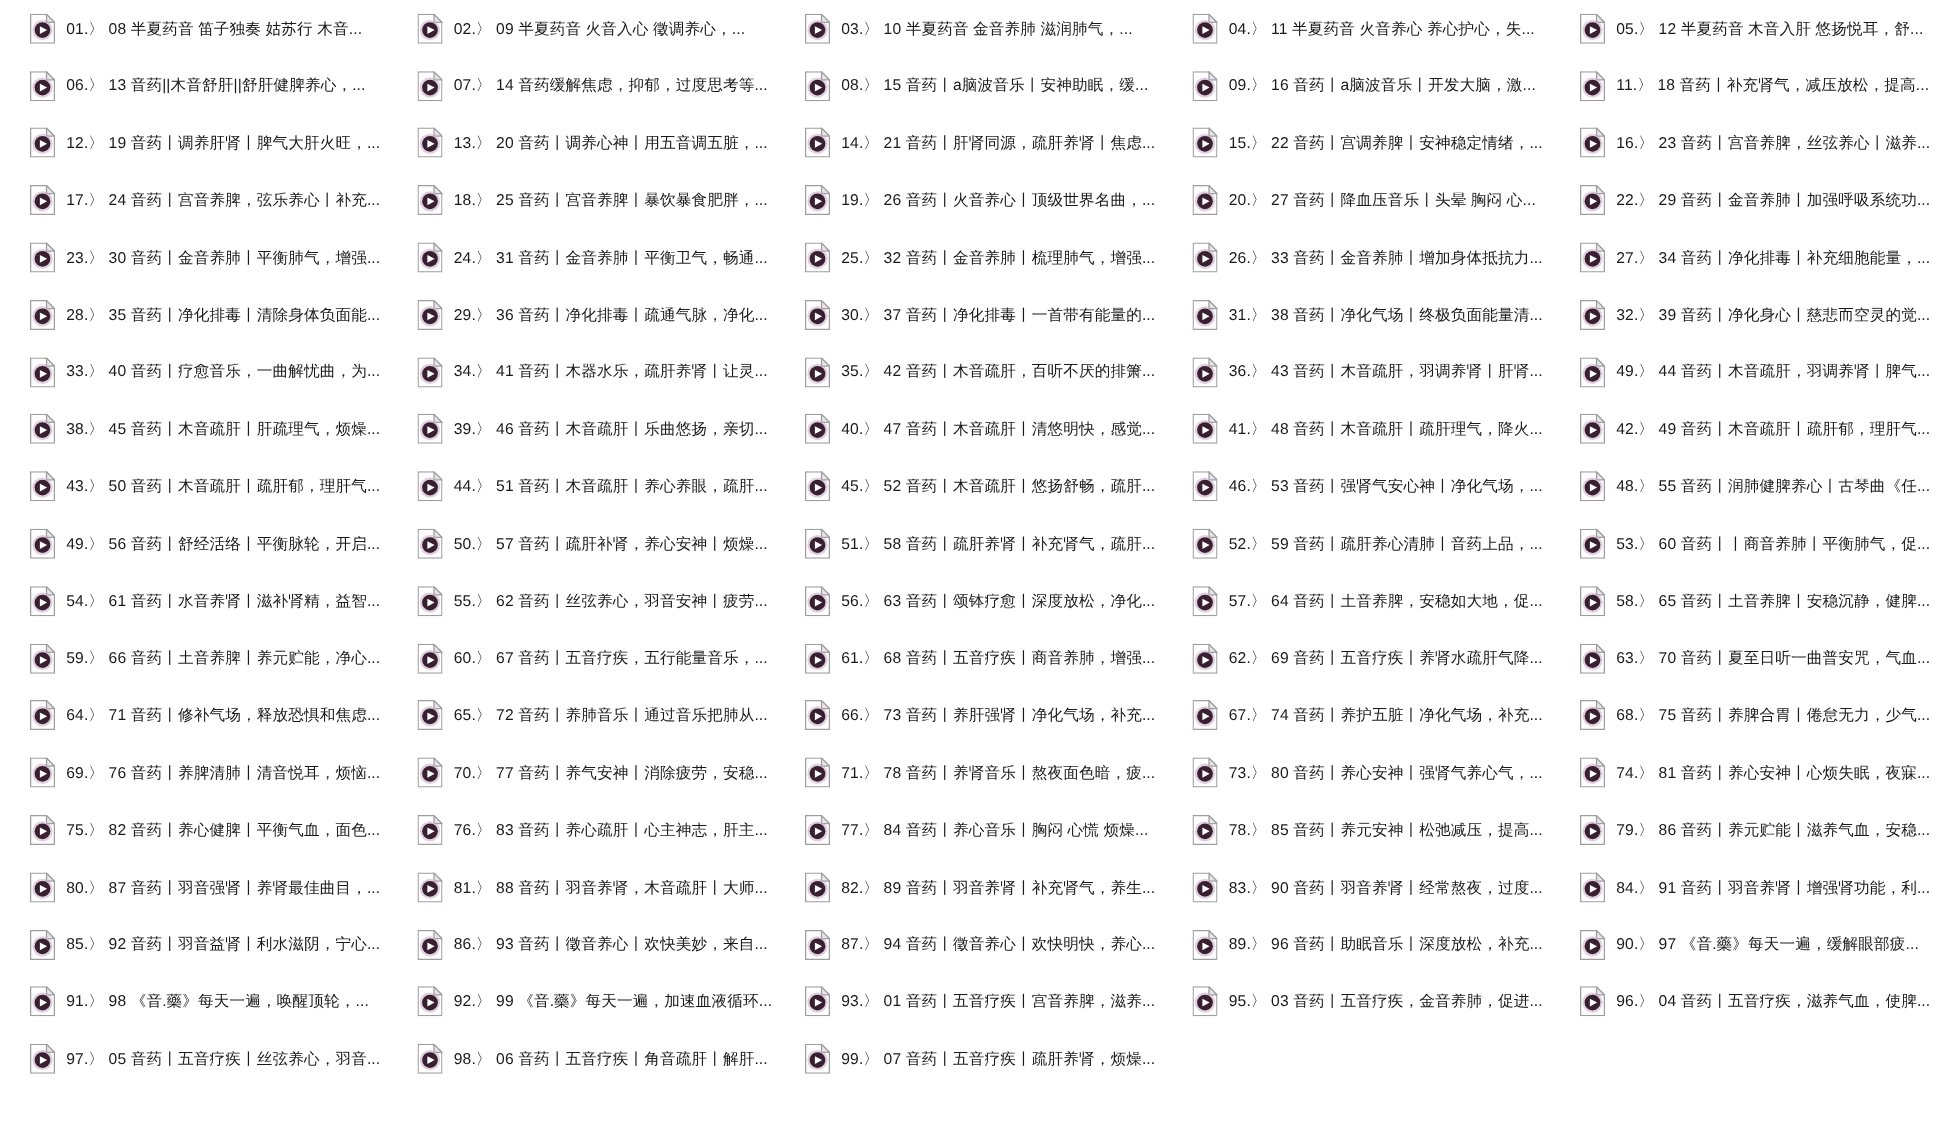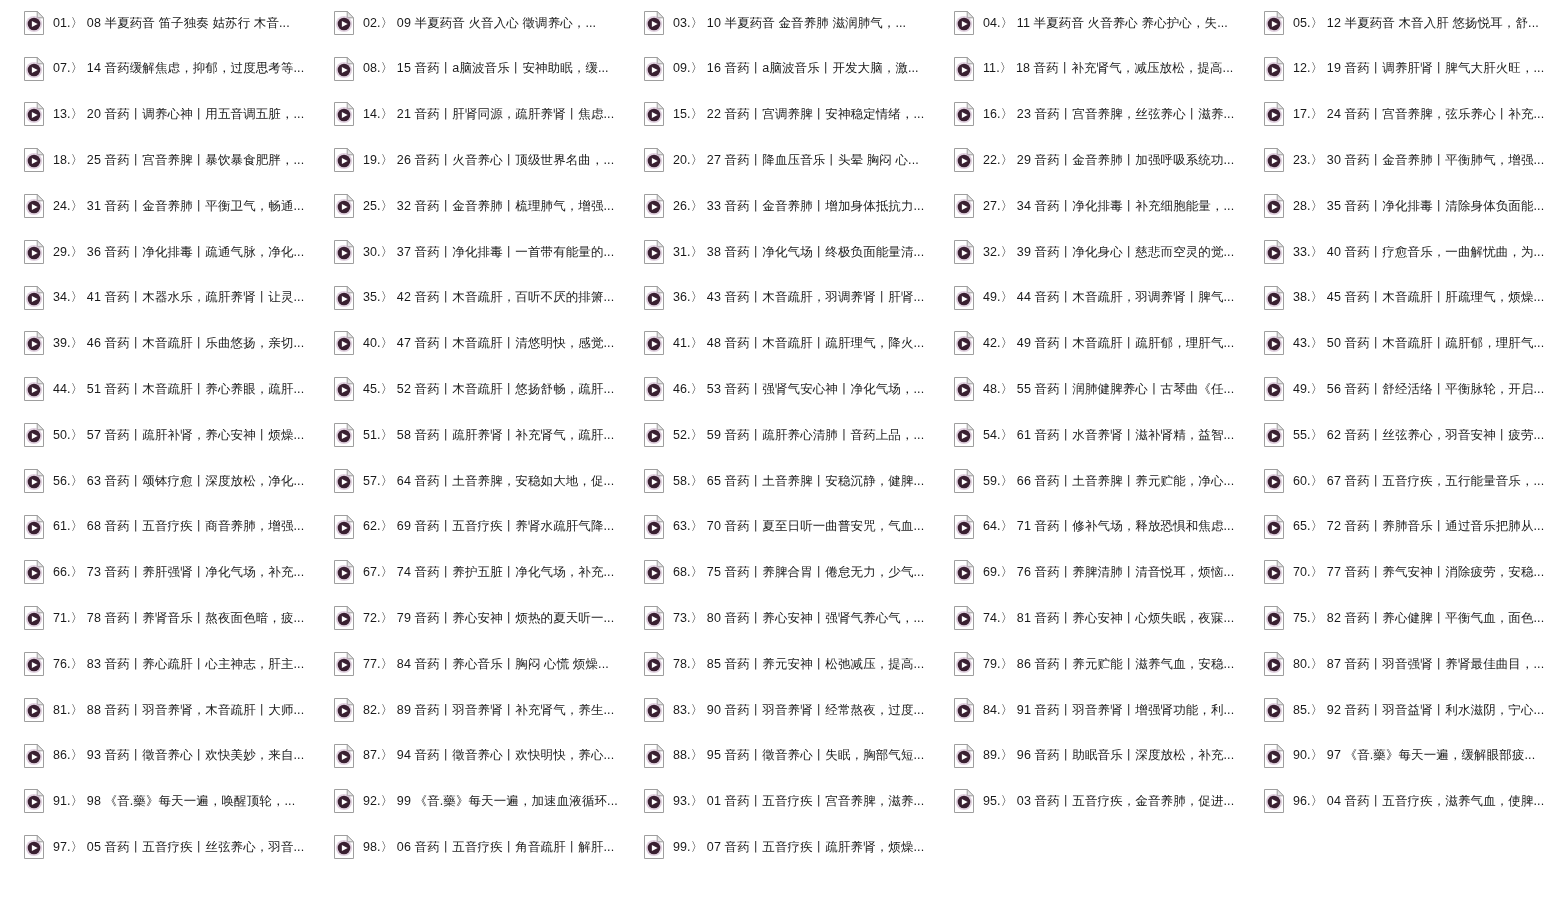--- a/index.html
+++ b/index.html
@@ -97,20 +97,30 @@
     <svg class="file-icon" viewBox="0 0 20 24" xmlns="http://www.w3.org/2000/svg">
       <path class="page" d="M0.5,0.5 H13.2 L19.5,6.8 V23.5 H0.5 Z" fill="#ffffff"></path>
       <path class="fold" d="M13.2,0.5 L19.5,6.8 H13.2 Z" fill="#e6e6e6"></path>
       <circle cx="10" cy="13" r="8.1" opacity="0.55" fill="#c7a9c4"></circle>
       <circle cx="10" cy="13" r="6.3" fill="#392031"></circle>
       <path d="M7.9,9.9 L13.7,13 L7.9,16.1 Z" fill="#ffffff"></path>
     </svg>
     <span class="file-label">05.〉 12 半夏药音  木音入肝 悠扬悦耳，舒...</span>
   </div>
 
+  <div class="file-item">
+    <svg class="file-icon" viewBox="0 0 20 24" xmlns="http://www.w3.org/2000/svg">
+      <path class="page" d="M0.5,0.5 H13.2 L19.5,6.8 V23.5 H0.5 Z" fill="#ffffff"></path>
+      <path class="fold" d="M13.2,0.5 L19.5,6.8 H13.2 Z" fill="#e6e6e6"></path>
+      <circle cx="10" cy="13" r="8.1" opacity="0.55" fill="#c7a9c4"></circle>
+      <circle cx="10" cy="13" r="6.3" fill="#392031"></circle>
+      <path d="M7.9,9.9 L13.7,13 L7.9,16.1 Z" fill="#ffffff"></path>
+    </svg>
+    <span class="file-label">06.〉 13 音药||木音舒肝||舒肝健脾养心，...</span>
+  </div>
 
   <div class="file-item">
     <svg class="file-icon" viewBox="0 0 20 24" xmlns="http://www.w3.org/2000/svg">
       <path class="page" d="M0.5,0.5 H13.2 L19.5,6.8 V23.5 H0.5 Z" fill="#ffffff"></path>
       <path class="fold" d="M13.2,0.5 L19.5,6.8 H13.2 Z" fill="#e6e6e6"></path>
       <circle cx="10" cy="13" r="8.1" opacity="0.55" fill="#c7a9c4"></circle>
       <circle cx="10" cy="13" r="6.3" fill="#392031"></circle>
       <path d="M7.9,9.9 L13.7,13 L7.9,16.1 Z" fill="#ffffff"></path>
     </svg>
     <span class="file-label">07.〉 14 音药缓解焦虑，抑郁，过度思考等...</span>
@@ -574,20 +584,30 @@
     <svg class="file-icon" viewBox="0 0 20 24" xmlns="http://www.w3.org/2000/svg">
       <path class="page" d="M0.5,0.5 H13.2 L19.5,6.8 V23.5 H0.5 Z" fill="#ffffff"></path>
       <path class="fold" d="M13.2,0.5 L19.5,6.8 H13.2 Z" fill="#e6e6e6"></path>
       <circle cx="10" cy="13" r="8.1" opacity="0.55" fill="#c7a9c4"></circle>
       <circle cx="10" cy="13" r="6.3" fill="#392031"></circle>
       <path d="M7.9,9.9 L13.7,13 L7.9,16.1 Z" fill="#ffffff"></path>
     </svg>
     <span class="file-label">52.〉 59 音药丨疏肝养心清肺丨音药上品，...</span>
   </div>
 
+  <div class="file-item">
+    <svg class="file-icon" viewBox="0 0 20 24" xmlns="http://www.w3.org/2000/svg">
+      <path class="page" d="M0.5,0.5 H13.2 L19.5,6.8 V23.5 H0.5 Z" fill="#ffffff"></path>
+      <path class="fold" d="M13.2,0.5 L19.5,6.8 H13.2 Z" fill="#e6e6e6"></path>
+      <circle cx="10" cy="13" r="8.1" opacity="0.55" fill="#c7a9c4"></circle>
+      <circle cx="10" cy="13" r="6.3" fill="#392031"></circle>
+      <path d="M7.9,9.9 L13.7,13 L7.9,16.1 Z" fill="#ffffff"></path>
+    </svg>
+    <span class="file-label">53.〉 60 音药丨丨商音养肺丨平衡肺气，促...</span>
+  </div>
 
   <div class="file-item">
     <svg class="file-icon" viewBox="0 0 20 24" xmlns="http://www.w3.org/2000/svg">
       <path class="page" d="M0.5,0.5 H13.2 L19.5,6.8 V23.5 H0.5 Z" fill="#ffffff"></path>
       <path class="fold" d="M13.2,0.5 L19.5,6.8 H13.2 Z" fill="#e6e6e6"></path>
       <circle cx="10" cy="13" r="8.1" opacity="0.55" fill="#c7a9c4"></circle>
       <circle cx="10" cy="13" r="6.3" fill="#392031"></circle>
       <path d="M7.9,9.9 L13.7,13 L7.9,16.1 Z" fill="#ffffff"></path>
     </svg>
     <span class="file-label">54.〉 61 音药丨水音养肾丨滋补肾精，益智...</span>
@@ -773,30 +793,20 @@
     <svg class="file-icon" viewBox="0 0 20 24" xmlns="http://www.w3.org/2000/svg">
       <path class="page" d="M0.5,0.5 H13.2 L19.5,6.8 V23.5 H0.5 Z" fill="#ffffff"></path>
       <path class="fold" d="M13.2,0.5 L19.5,6.8 H13.2 Z" fill="#e6e6e6"></path>
       <circle cx="10" cy="13" r="8.1" opacity="0.55" fill="#c7a9c4"></circle>
       <circle cx="10" cy="13" r="6.3" fill="#392031"></circle>
       <path d="M7.9,9.9 L13.7,13 L7.9,16.1 Z" fill="#ffffff"></path>
     </svg>
     <span class="file-label">71.〉 78 音药丨养肾音乐丨熬夜面色暗，疲...</span>
   </div>
 
-  <div class="file-item">
-    <svg class="file-icon" viewBox="0 0 20 24" xmlns="http://www.w3.org/2000/svg">
-      <path class="page" d="M0.5,0.5 H13.2 L19.5,6.8 V23.5 H0.5 Z" fill="#ffffff"></path>
-      <path class="fold" d="M13.2,0.5 L19.5,6.8 H13.2 Z" fill="#e6e6e6"></path>
-      <circle cx="10" cy="13" r="8.1" opacity="0.55" fill="#c7a9c4"></circle>
-      <circle cx="10" cy="13" r="6.3" fill="#392031"></circle>
-      <path d="M7.9,9.9 L13.7,13 L7.9,16.1 Z" fill="#ffffff"></path>
-    </svg>
-    <span class="file-label">72.〉 79 音药丨养心安神丨烦热的夏天听一...</span>
-  </div>
 
   <div class="file-item">
     <svg class="file-icon" viewBox="0 0 20 24" xmlns="http://www.w3.org/2000/svg">
       <path class="page" d="M0.5,0.5 H13.2 L19.5,6.8 V23.5 H0.5 Z" fill="#ffffff"></path>
       <path class="fold" d="M13.2,0.5 L19.5,6.8 H13.2 Z" fill="#e6e6e6"></path>
       <circle cx="10" cy="13" r="8.1" opacity="0.55" fill="#c7a9c4"></circle>
       <circle cx="10" cy="13" r="6.3" fill="#392031"></circle>
       <path d="M7.9,9.9 L13.7,13 L7.9,16.1 Z" fill="#ffffff"></path>
     </svg>
     <span class="file-label">73.〉 80 音药丨养心安神丨强肾气养心气，...</span>
@@ -949,30 +959,20 @@
     <svg class="file-icon" viewBox="0 0 20 24" xmlns="http://www.w3.org/2000/svg">
       <path class="page" d="M0.5,0.5 H13.2 L19.5,6.8 V23.5 H0.5 Z" fill="#ffffff"></path>
       <path class="fold" d="M13.2,0.5 L19.5,6.8 H13.2 Z" fill="#e6e6e6"></path>
       <circle cx="10" cy="13" r="8.1" opacity="0.55" fill="#c7a9c4"></circle>
       <circle cx="10" cy="13" r="6.3" fill="#392031"></circle>
       <path d="M7.9,9.9 L13.7,13 L7.9,16.1 Z" fill="#ffffff"></path>
     </svg>
     <span class="file-label">87.〉 94 音药丨徵音养心丨欢快明快，养心...</span>
   </div>
 
-  <div class="file-item">
-    <svg class="file-icon" viewBox="0 0 20 24" xmlns="http://www.w3.org/2000/svg">
-      <path class="page" d="M0.5,0.5 H13.2 L19.5,6.8 V23.5 H0.5 Z" fill="#ffffff"></path>
-      <path class="fold" d="M13.2,0.5 L19.5,6.8 H13.2 Z" fill="#e6e6e6"></path>
-      <circle cx="10" cy="13" r="8.1" opacity="0.55" fill="#c7a9c4"></circle>
-      <circle cx="10" cy="13" r="6.3" fill="#392031"></circle>
-      <path d="M7.9,9.9 L13.7,13 L7.9,16.1 Z" fill="#ffffff"></path>
-    </svg>
-    <span class="file-label">88.〉 95 音药丨徵音养心丨失眠，胸部气短...</span>
-  </div>
 
   <div class="file-item">
     <svg class="file-icon" viewBox="0 0 20 24" xmlns="http://www.w3.org/2000/svg">
       <path class="page" d="M0.5,0.5 H13.2 L19.5,6.8 V23.5 H0.5 Z" fill="#ffffff"></path>
       <path class="fold" d="M13.2,0.5 L19.5,6.8 H13.2 Z" fill="#e6e6e6"></path>
       <circle cx="10" cy="13" r="8.1" opacity="0.55" fill="#c7a9c4"></circle>
       <circle cx="10" cy="13" r="6.3" fill="#392031"></circle>
       <path d="M7.9,9.9 L13.7,13 L7.9,16.1 Z" fill="#ffffff"></path>
     </svg>
     <span class="file-label">89.〉 96 音药丨助眠音乐丨深度放松，补充...</span>

